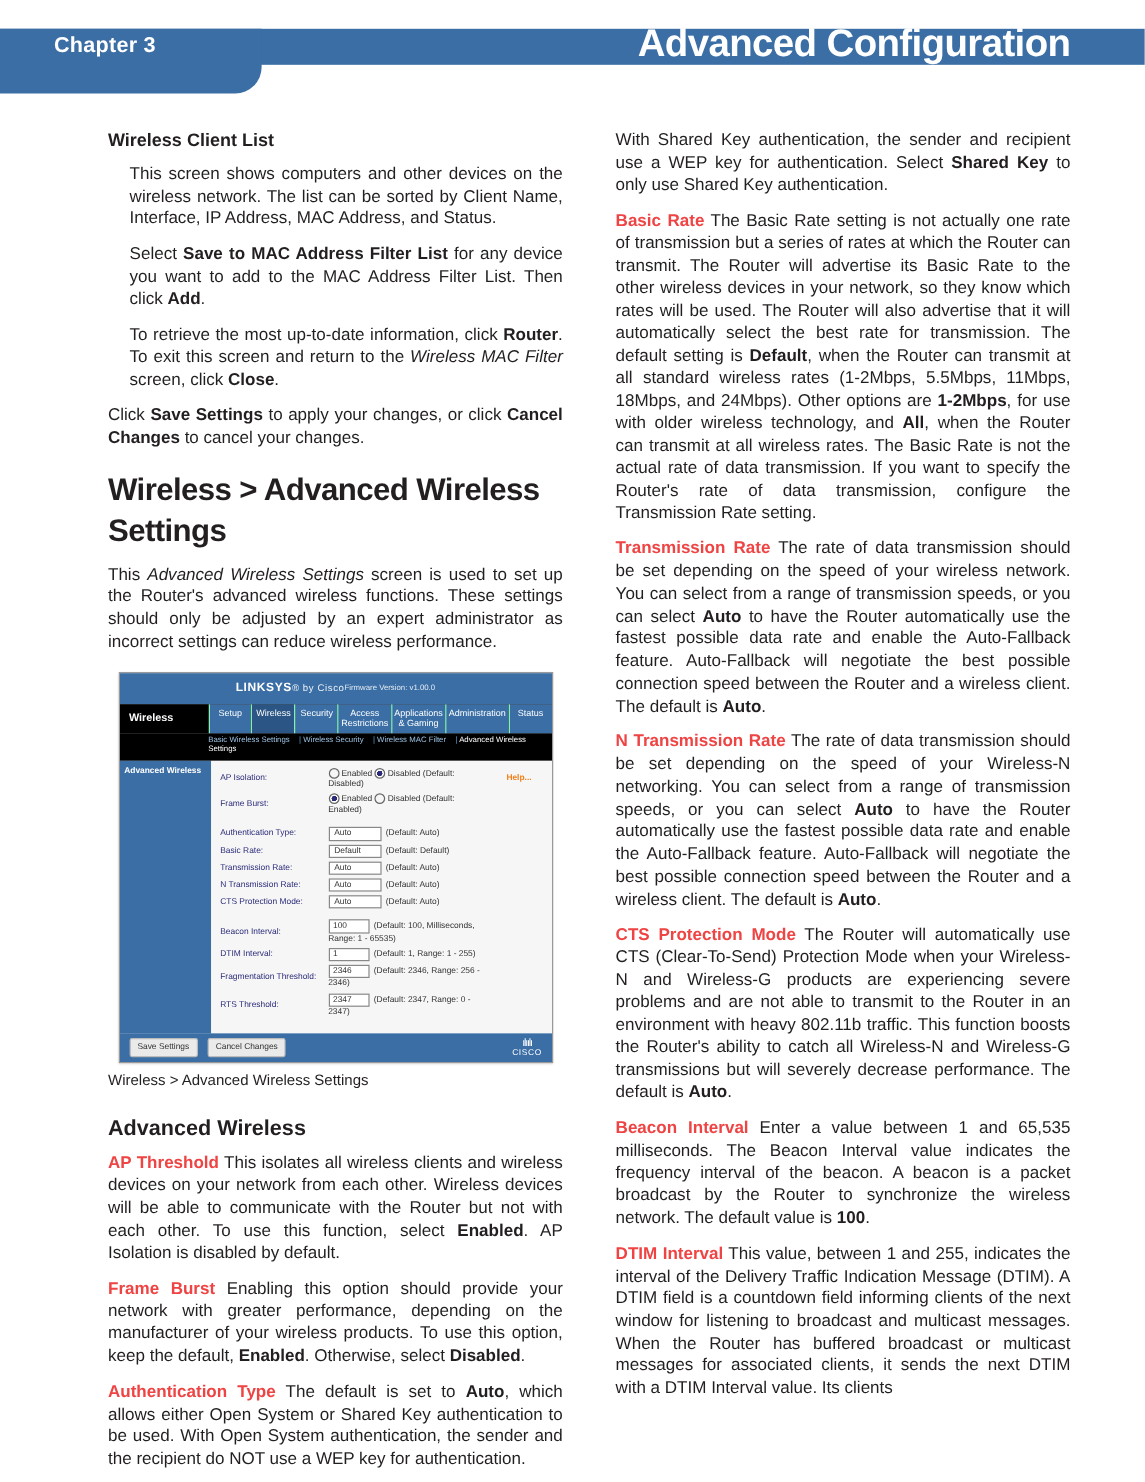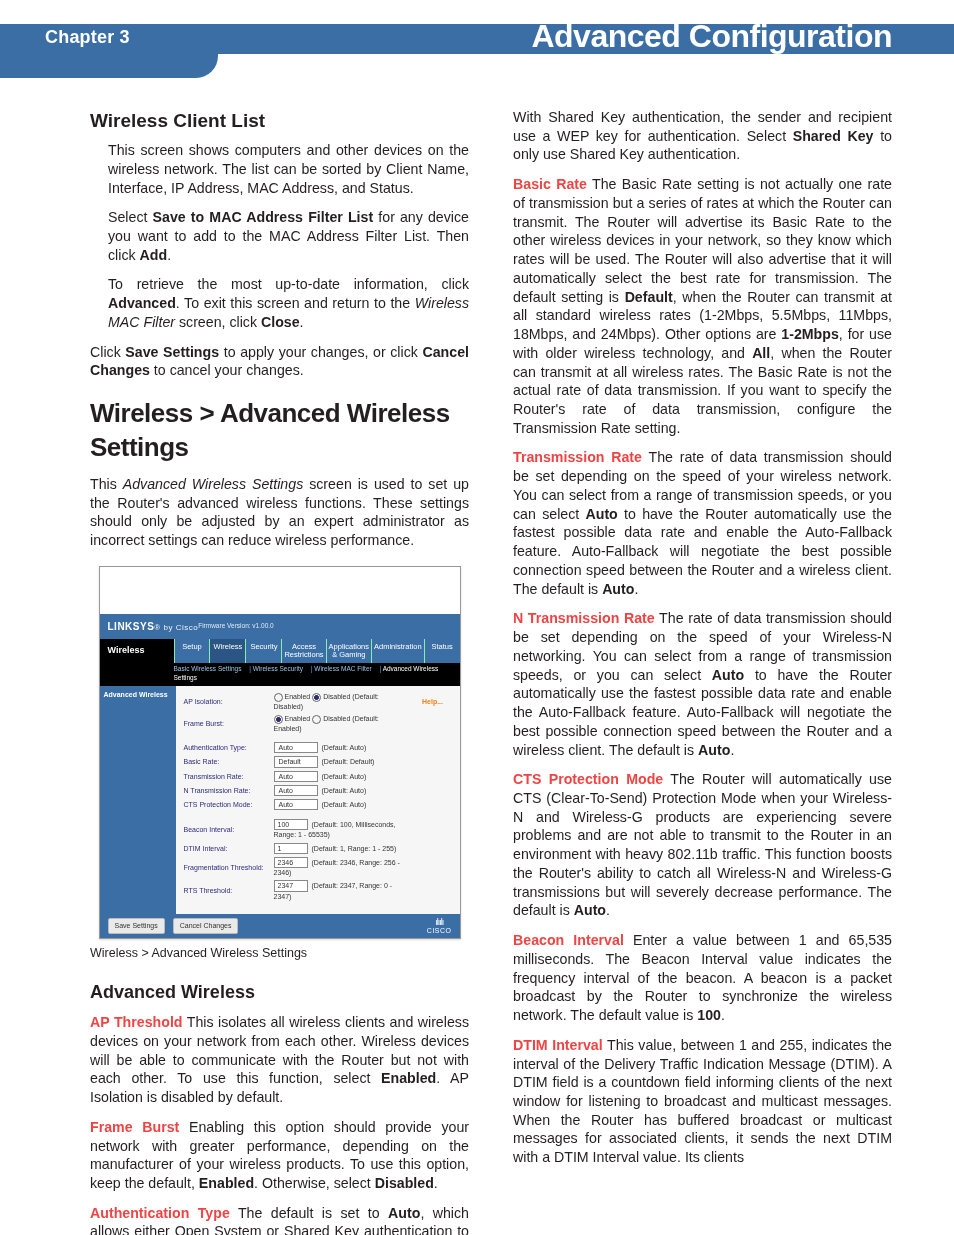--- a/index.html
+++ b/index.html
@@ -71,21 +71,21 @@
     margin: 16px 0 10px 0;
     font-family: "Myriad Pro Condensed","Arial Narrow",Arial,sans-serif;
   }
   h3.sub {
     font-size: 18px;
     font-weight: 700;
     margin: 20px 0 8px 0;
     font-family: "Myriad Pro Condensed","Arial Narrow",Arial,sans-serif;
   }
   h4.mini {
-    font-size: 19px;
+    font-size: 15px;
     font-weight: 700;
     margin: 0 0 8px 0;
   }
   .blue { color:#ef4444; font-weight:700; }
   b { font-weight:700; }
   i { font-style: italic; }
   .caption {
     text-align:center;
     font-size:12.5px;
     margin: 6px 0 0 0;
@@ -96,23 +96,22 @@
     border: 1px solid #999;
     box-shadow: 0 1px 2px rgba(0,0,0,.15);
     font-size: 8px;
     background:#fff;
   }
   .fig-top {
     background:#3a6ea5;
     color:#fff;
     padding:6px 8px;
     display:flex;
-    justify-content:flex-start;
+    justify-content:center;
     align-items:center;
-    margin-top:47px;
   }
   .fig-logo { font-weight:700; font-size:10px; letter-spacing:.5px;}
   .fig-logo small{ font-weight:400; font-size:8px; opacity:.9;}
   .fig-fw { font-size:6.5px; opacity:.85;}
   .fig-tabs {
     background:#000; color:#fff;
     display:flex; align-items:stretch;
     font-size:7.5px;
   }
   .fig-tabs .lab {
@@ -187,21 +186,21 @@
   <div class="content">
 
     <div class="col">
       <h4 class="mini">Wireless Client List</h4>
       <div class="indent">
         <p>This screen shows computers and other devices on the wireless network. The list can be sorted by Client Name, Interface, IP Address, MAC Address, and Status.</p>
         <p>
           <span>Select </span><b>Save to MAC Address Filter List</b><span> for any device you want to add to the MAC Address Filter List. Then click </span><b>Add</b><span>.</span>
         </p>
         <p>
-          <span>To retrieve the most up-to-date information, click </span><b>Advanced</b><span>. To exit this screen and return to the </span><i>Wireless MAC Filter</i><span> screen, click </span><b>Close</b><span>.</span>
+          <span>To retrieve the most up-to-date information, click </span><b>Router</b><span>. To exit this screen and return to the </span><i>Wireless MAC Filter</i><span> screen, click </span><b>Close</b><span>.</span>
         </p>
       </div>
       <p>
         <span>Click </span><b>Save Settings</b><span> to apply your changes, or click </span><b>Cancel Changes</b><span> to cancel your changes.</span>
       </p>
 
       <h2 class="sec">Wireless &gt; Advanced Wireless Settings</h2>
       <p>
         <span>This </span><i>Advanced Wireless Settings</i><span> screen is used to set up the Router's advanced wireless functions. These settings should only be adjusted by an expert administrator as incorrect settings can reduce wireless performance.</span>
       </p>

